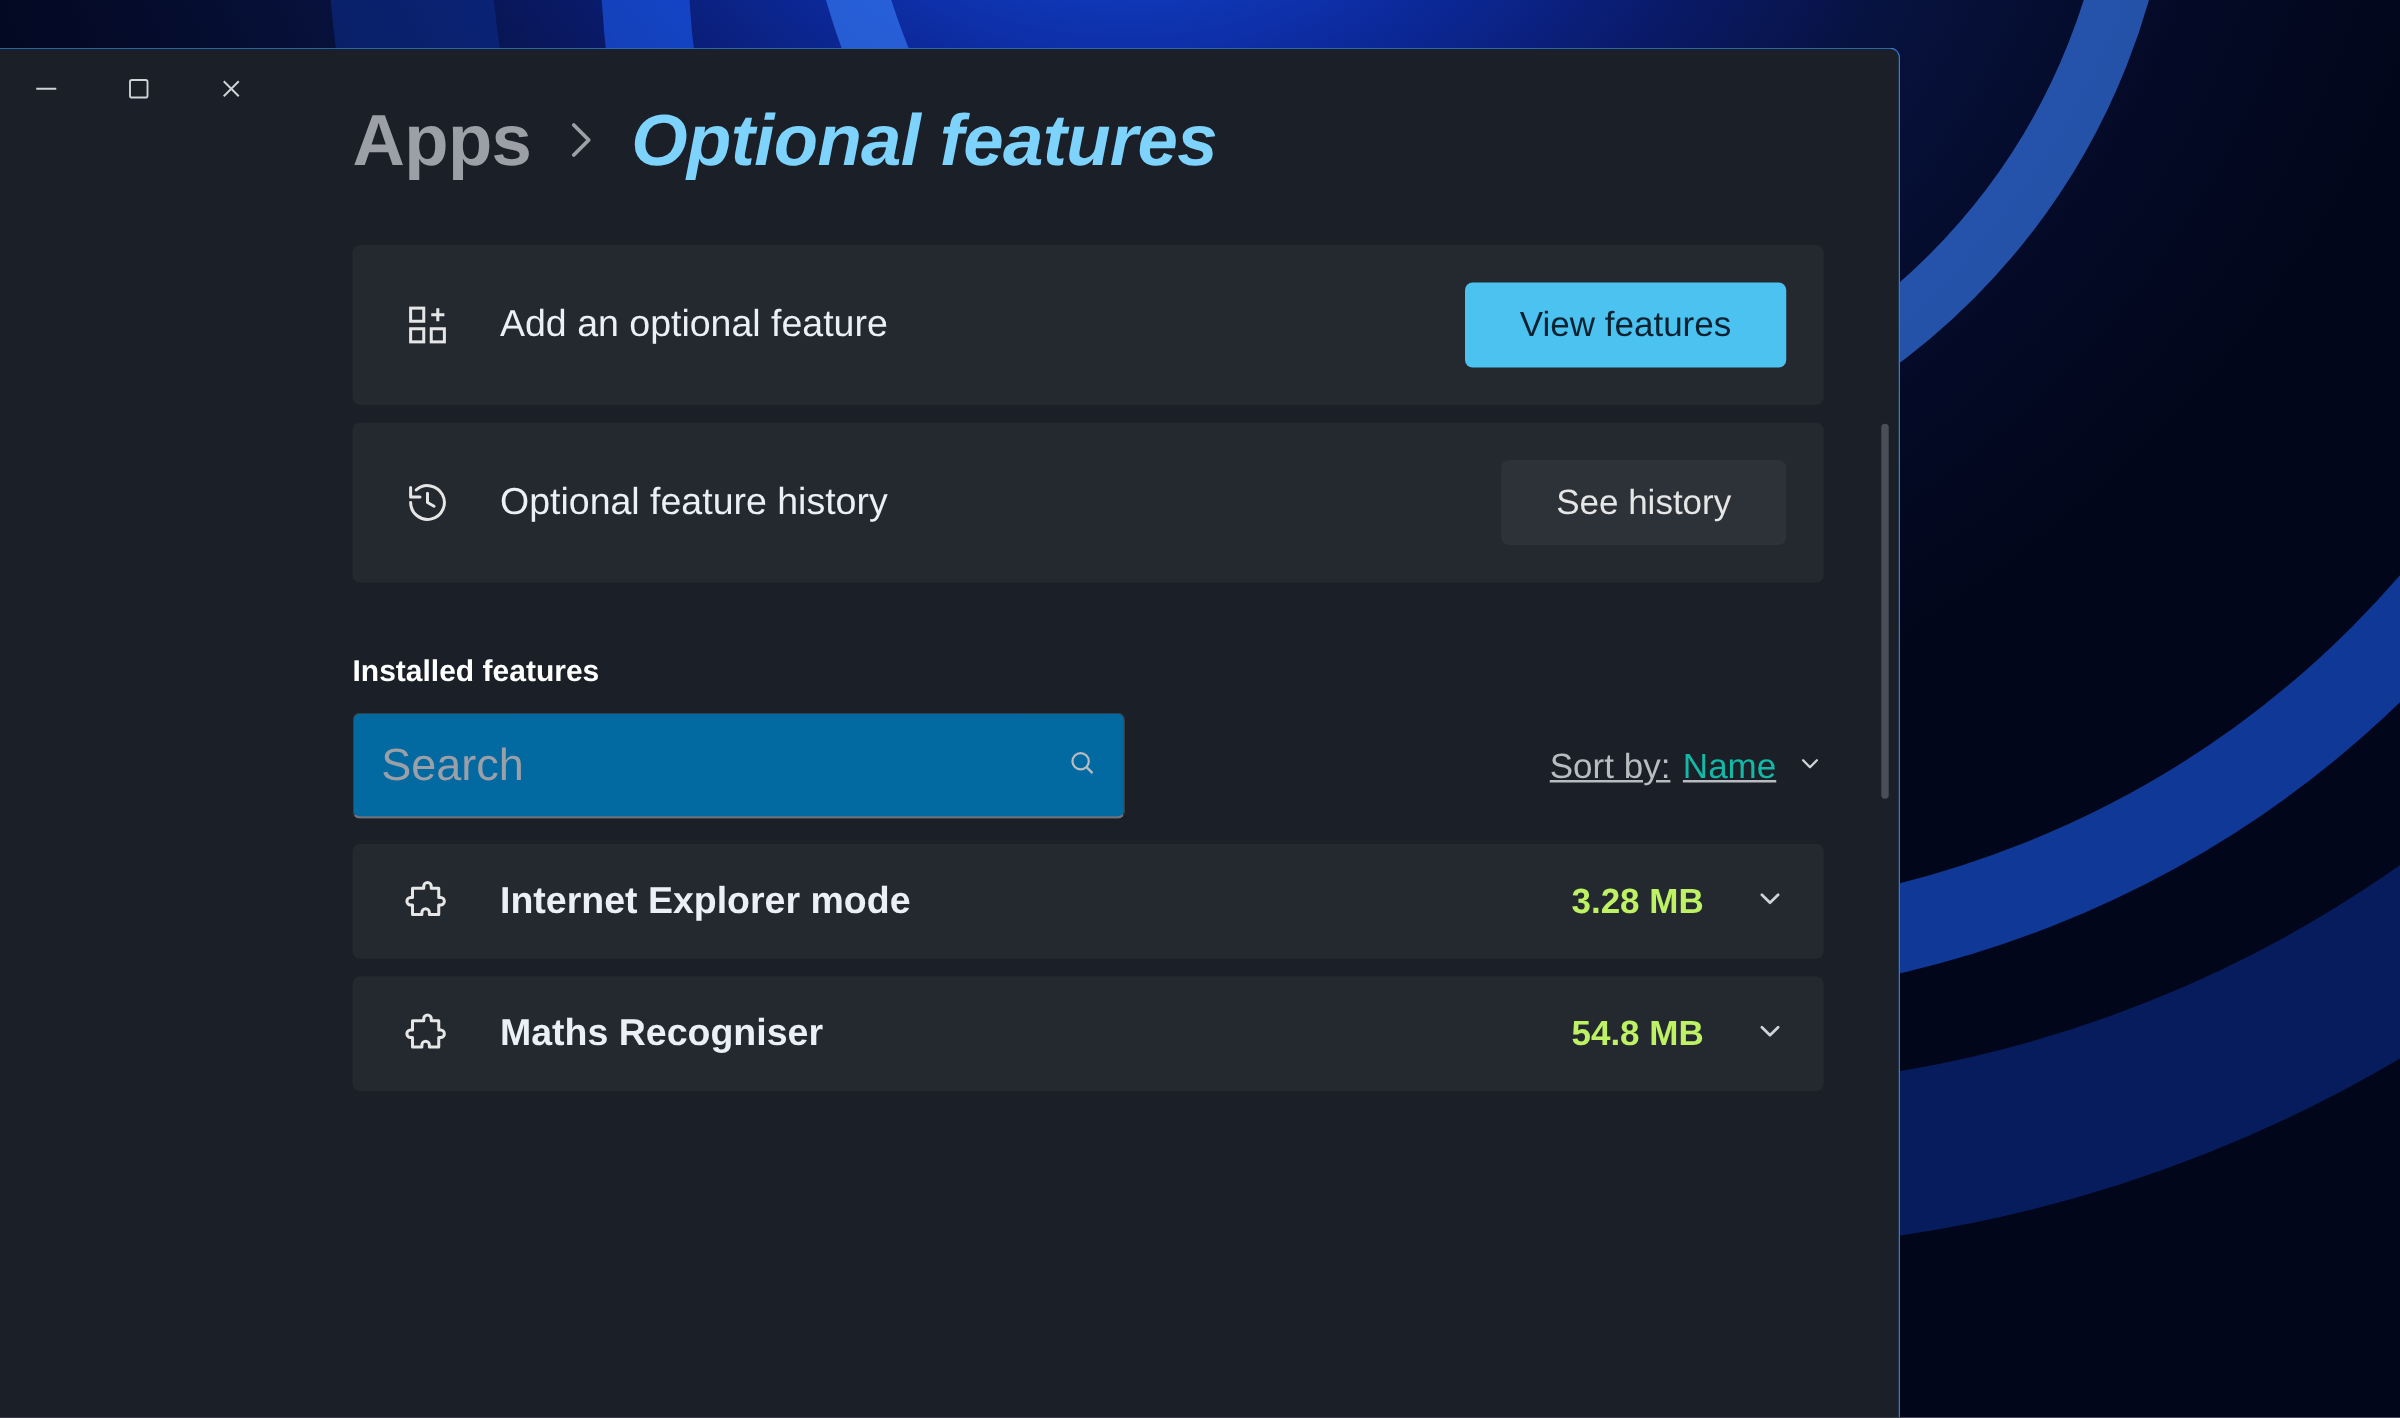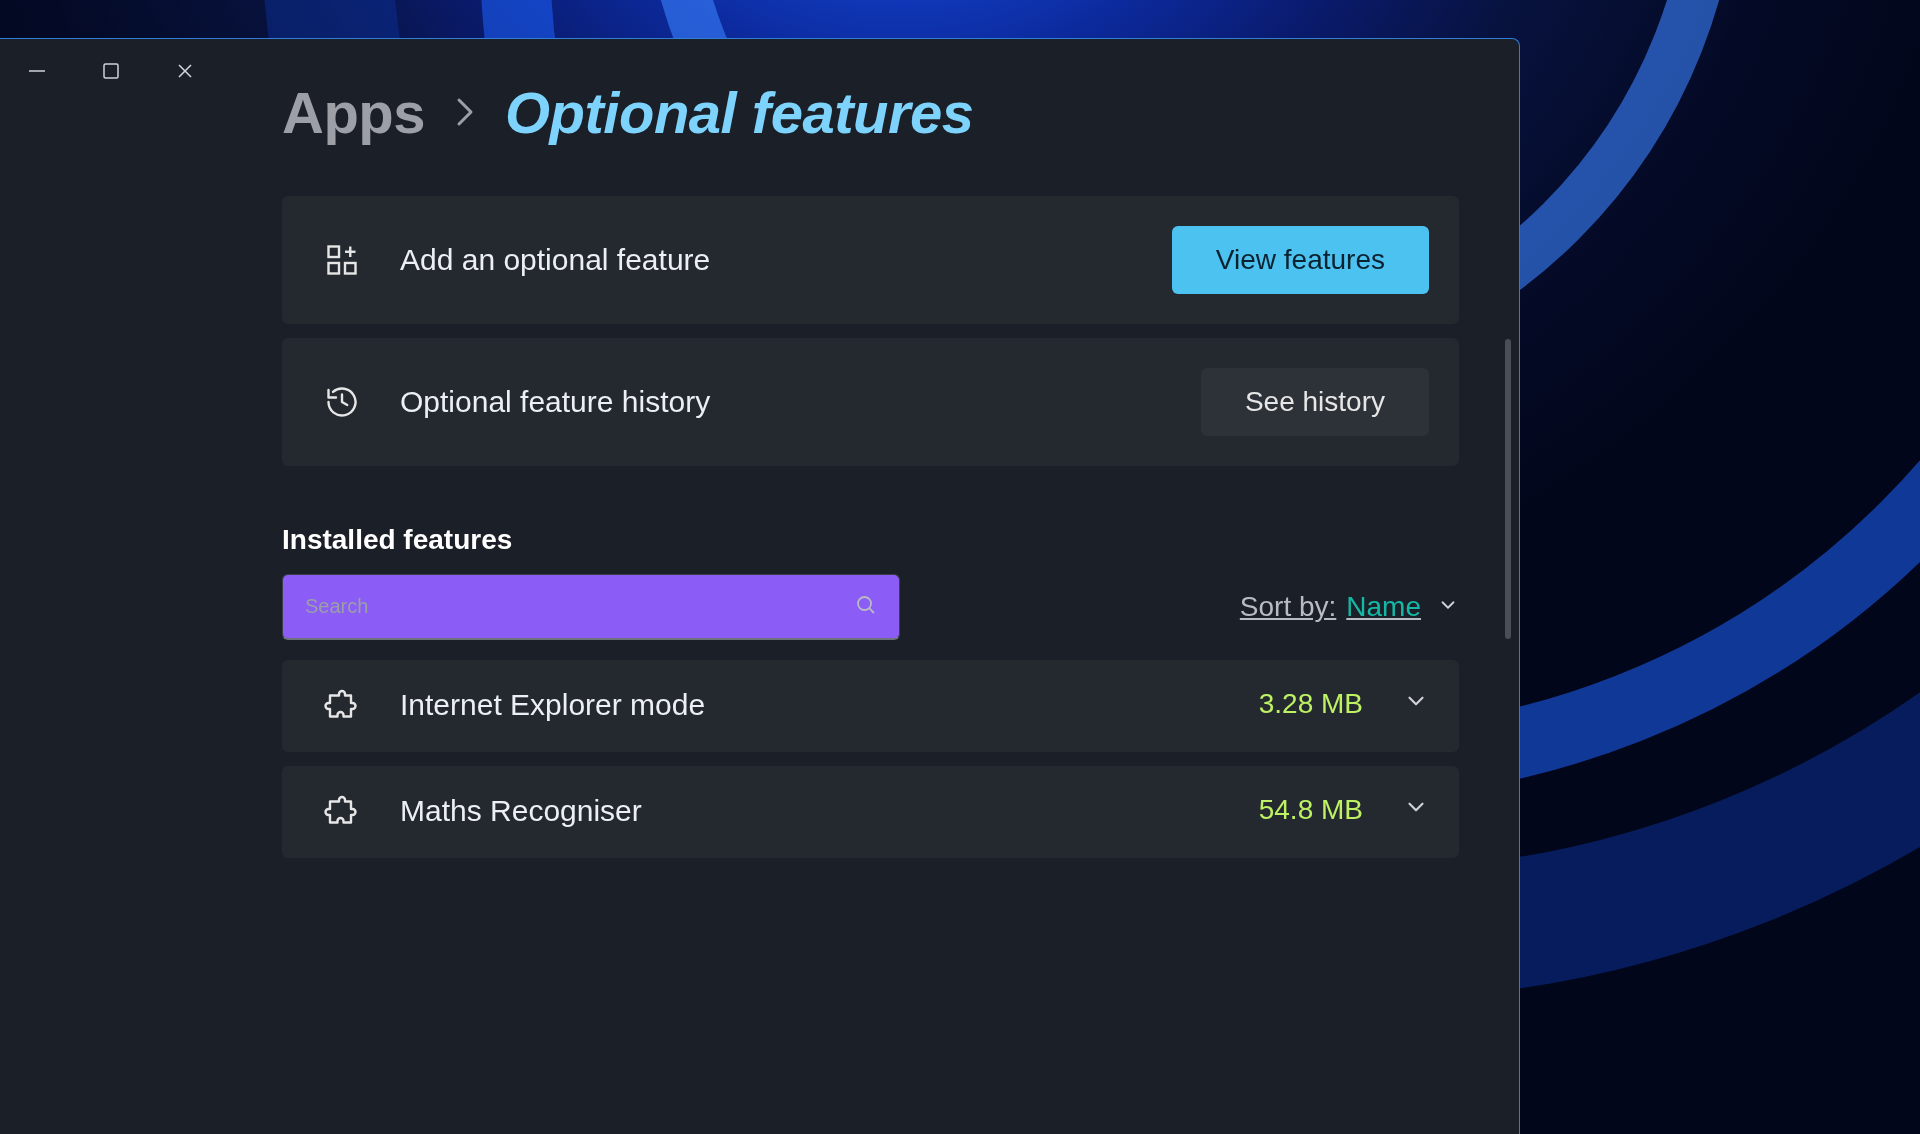--- a/index.html
+++ b/index.html
@@ -102,43 +102,43 @@
   .btn-secondary {
     background: #2d3138;
     color: #e6e6e6;
     font-size: 28px;
     padding: 18px 44px;
     border-radius: 6px;
     border: none;
   }
 
   .section-title {
-    font-size: 28px;
+    font-size: 24px;
     font-weight: 600;
     color: #ffffff;
     margin: 58px 0 18px 0;
   }
   .filter-row {
     display: flex;
     align-items: center;
     justify-content: space-between;
     margin-bottom: 20px;
   }
   .search-wrap {
     position: relative;
     width: 618px;
   }
   .search-input {
     width: 100%;
-    background: #8b5cf6;
+    background: #0369a1;
     border: 1px solid #3a3e46;
     border-bottom: 2px solid #6e727a;
     border-radius: 6px;
     padding: 20px 60px 20px 22px;
-    font-size: 20px;
+    font-size: 36px;
     color: #e0e0e0;
     outline: none;
   }
   .search-input::placeholder { color: #9b9fa7; }
   .search-icon-pos {
     position: absolute;
     right: 22px;
     top: 50%;
     transform: translateY(-50%);
     color: #b8bbc0;
@@ -151,23 +151,24 @@
     color: #b8bbc0;
     text-decoration: underline;
   }
   .sortby .sort-value { color: #14b8a6; }
   .sortby .sort-chev { color: #cfd2d7; margin-left: 6px; }
 
   .feature-row {
     background: #24282f;
     border-radius: 6px;
     display: flex;
-    align-items: flex-start;
+    align-items: center;
     padding: 28px 30px 28px 30px;
     margin-bottom: 14px;
+    font-weight: bold;
   }
   .feature-row .icon-slot {
     width: 60px;
     display: flex;
     justify-content: center;
     margin-right: 28px;
     color: #e6e6e6;
   }
   .feature-name {
     font-size: 30px;

